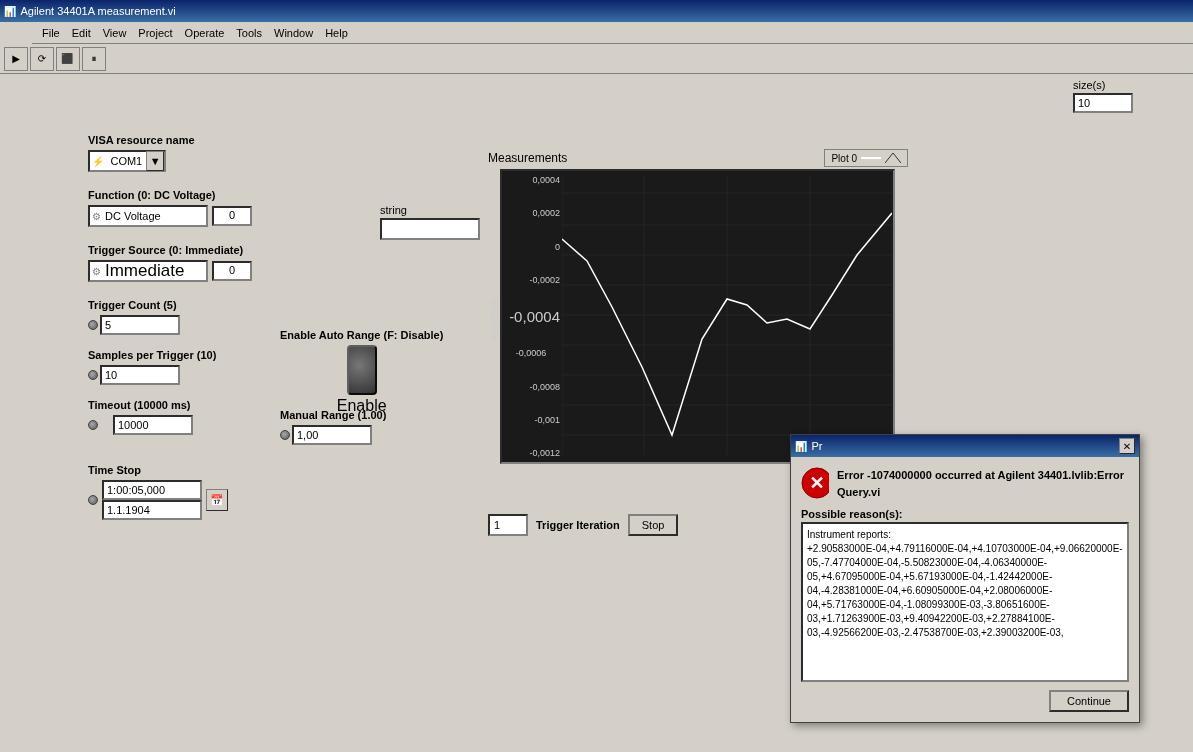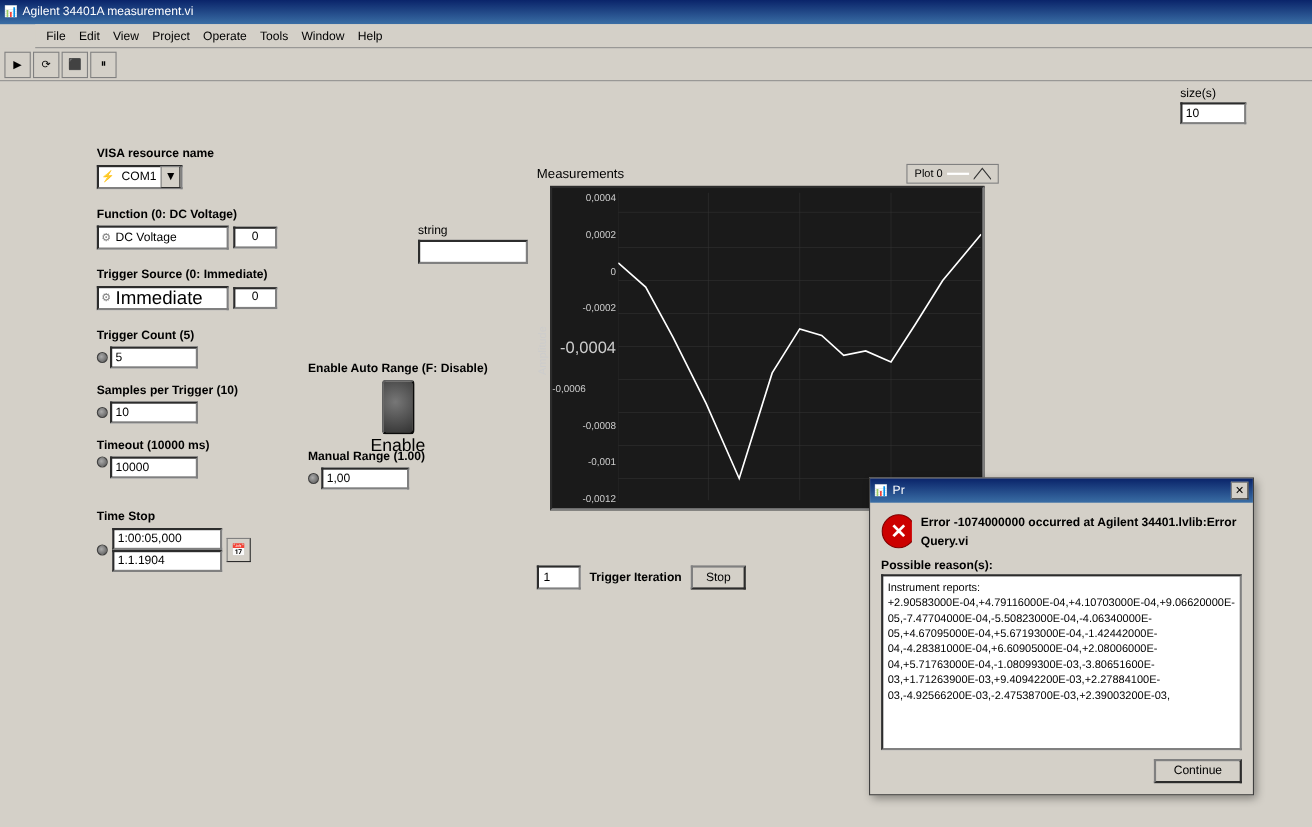--- a/index.html
+++ b/index.html
@@ -276,21 +276,21 @@
   <div style="position:absolute; left:88px; top:275px;">
     <div style="font-weight:bold; margin-bottom:4px;">Samples per Trigger (10)</div>
     <div style="display:flex;align-items:center;gap:2px;">
       <div style="width:10px;height:10px;background:radial-gradient(circle at 40% 40%,#aaa,#555);border-radius:50%;border:1px solid #404040;"></div>
       <input class="input-field" style="width: 80px;" value="10">
     </div>
   </div>
 
   <div style="position:absolute; left:88px; top:325px;">
     <div style="font-weight:bold; margin-bottom:4px;">Timeout (10000 ms)</div>
-    <div style="display:flex;align-items:flex-start;gap:2px;">
+    <div style="display:flex;align-items:center;gap:15px;">
       <div style="width:10px;height:10px;background:radial-gradient(circle at 40% 40%,#aaa,#555);border-radius:50%;border:1px solid #404040;"></div>
       <input class="input-field" style="width: 80px;" value="10000">
     </div>
   </div>
 
   <div style="position:absolute; left:88px; top:390px;">
     <div style="font-weight:bold; margin-bottom:4px;">Time Stop</div>
     <div style="display:flex;align-items:center;gap:4px;">
       <div style="width:10px;height:10px;background:radial-gradient(circle at 40% 40%,#aaa,#555);border-radius:50%;border:1px solid #404040;"></div>
       <div style="display:flex;flex-direction:column;">
@@ -341,21 +341,21 @@
 
       <div style="position:relative;flex:1;">
         <div class="chart-container" style="width:395px;height:295px;">
 
           <div style="position:absolute;left:0;top:0;width:60px;height:100%;display:flex;flex-direction:column;justify-content:space-between;padding:4px 0;">
             <span style="font-size:9px;color:#ccc;text-align:right;width:58px;">0,0004</span>
             <span style="font-size:9px;color:#ccc;text-align:right;width:58px;">0,0002</span>
             <span style="font-size:9px;color:#ccc;text-align:right;width:58px;">0</span>
             <span style="font-size:9px;color:#ccc;text-align:right;width:58px;">-0,0002</span>
             <span style="font-size:15px;color:#ccc;text-align:right;width:58px;">-0,0004</span>
-            <span style="font-size:9px;color:#ccc;text-align:left;width:58px;">-0,0006</span>
+            <span style="font-size:9px;color:#ccc;text-align:center;width:58px;">-0,0006</span>
             <span style="font-size:9px;color:#ccc;text-align:right;width:58px;">-0,0008</span>
             <span style="font-size:9px;color:#ccc;text-align:right;width:58px;">-0,001</span>
             <span style="font-size:9px;color:#ccc;text-align:right;width:58px;">-0,0012</span>
           </div>
 
           <svg style="position:absolute;left:60px;top:4px;width:330px;height:280px;">
 
             <line x1="0" y1="18" x2="330" y2="18" stroke="#333" stroke-width="0.5"></line>
             <line x1="0" y1="50" x2="330" y2="50" stroke="#333" stroke-width="0.5"></line>
             <line x1="0" y1="80" x2="330" y2="80" stroke="#333" stroke-width="0.5"></line>

